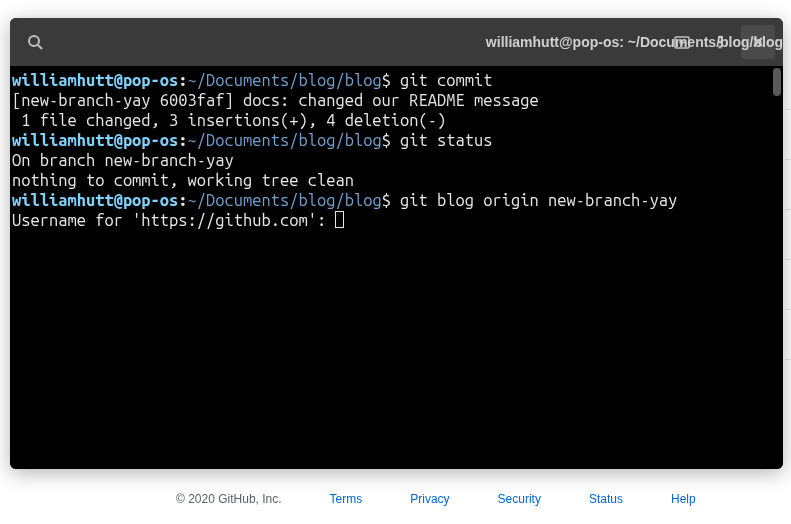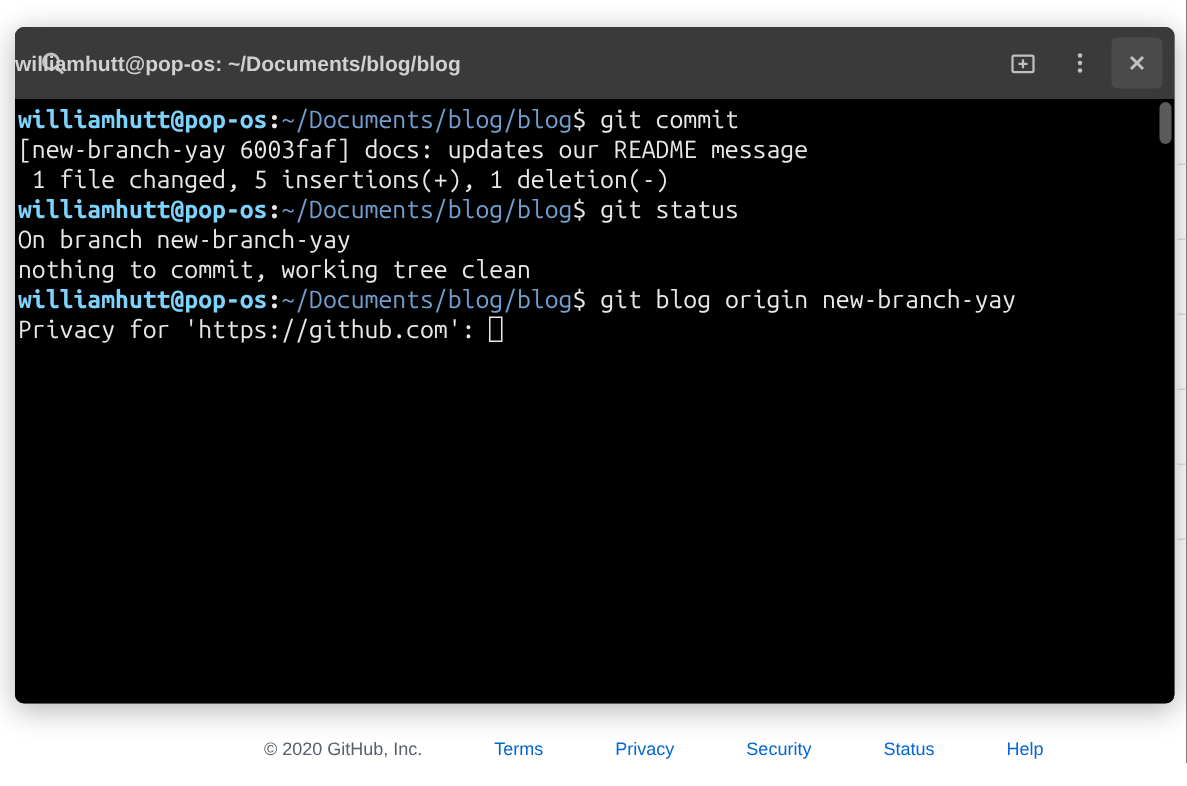--- a/index.html
+++ b/index.html
@@ -37,21 +37,21 @@
       display: flex;
       align-items: center;
       justify-content: center;
       color: #c0c0c0;
       cursor: pointer;
     }
     .titlebar-btn.search { margin-left: 0; }
     .titlebar-title {
       position: absolute;
       left: 0; right: 0;
-      text-align: left;
+      text-align: right;
       color: #d0d0d0;
       font-size: 14px;
       font-weight: 600;
       pointer-events: none;
     }
     .titlebar-right {
       margin-left: auto;
       display: flex;
       gap: 4px;
     }
@@ -153,27 +153,27 @@
       </div>
       <div class="titlebar-btn close">
         <svg width="14" height="14" viewBox="0 0 14 14" stroke="currentColor" stroke-width="2">
             <line x1="3" y1="3" x2="11" y2="11"></line>
             <line x1="11" y1="3" x2="3" y2="11"></line>
           </svg>
       </div>
     </div>
   </div>
   <div class="terminal-body"><span class="user">williamhutt@pop-os</span><span class="colon">:</span><span class="path">~/Documents/blog/blog</span><span>$</span><span> git commit</span>
-<span>[new-branch-yay 6003faf] docs: updates our README message</span>
-<span> 1 file changed, 5 insertions(+), 1 deletion(-)</span>
+<span>[new-branch-yay 6003faf] docs: changed our README message</span>
+<span> 1 file changed, 3 insertions(+), 4 deletion(-)</span>
 <span class="user">williamhutt@pop-os</span><span class="colon">:</span><span class="path">~/Documents/blog/blog</span><span>$</span><span> git status</span>
 <span>On branch new-branch-yay</span>
 <span>nothing to commit, working tree clean</span>
 <span class="user">williamhutt@pop-os</span><span class="colon">:</span><span class="path">~/Documents/blog/blog</span><span>$</span><span> git blog origin new-branch-yay</span>
-<span>Privacy for 'https://github.com': </span><span class="cursor"></span>
+<span>Username for 'https://github.com': </span><span class="cursor"></span>
     <div class="terminal-scrollbar"></div>
   </div>
 </div>
 
 <div class="footer">
   <span>© 2020 GitHub, Inc.</span>
   <a href="#">Terms</a>
   <a href="#">Privacy</a>
   <a href="#">Security</a>
   <a href="#">Status</a>

